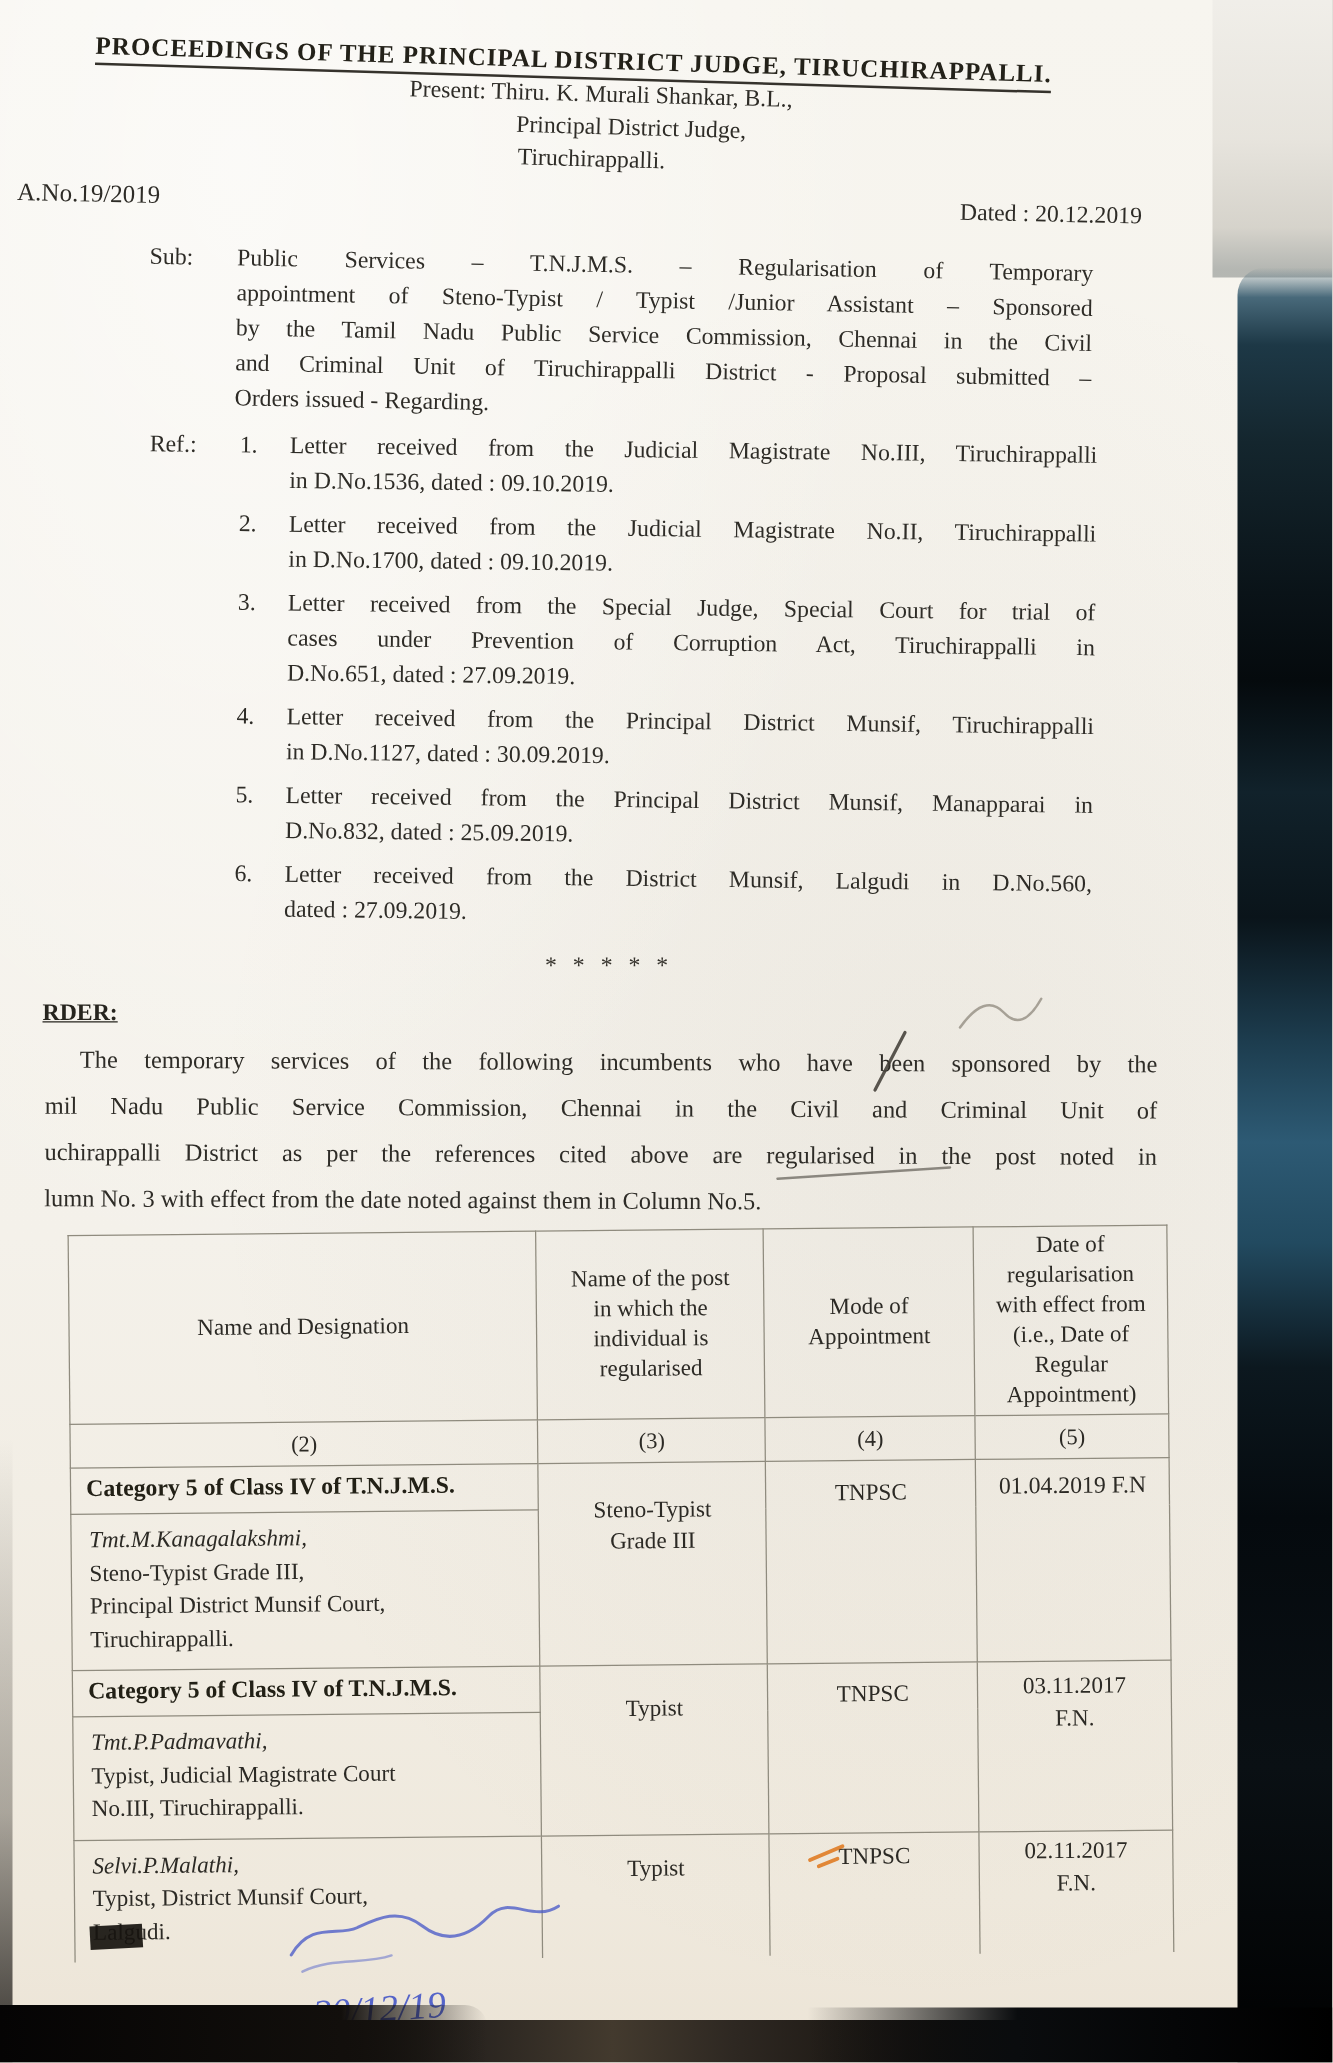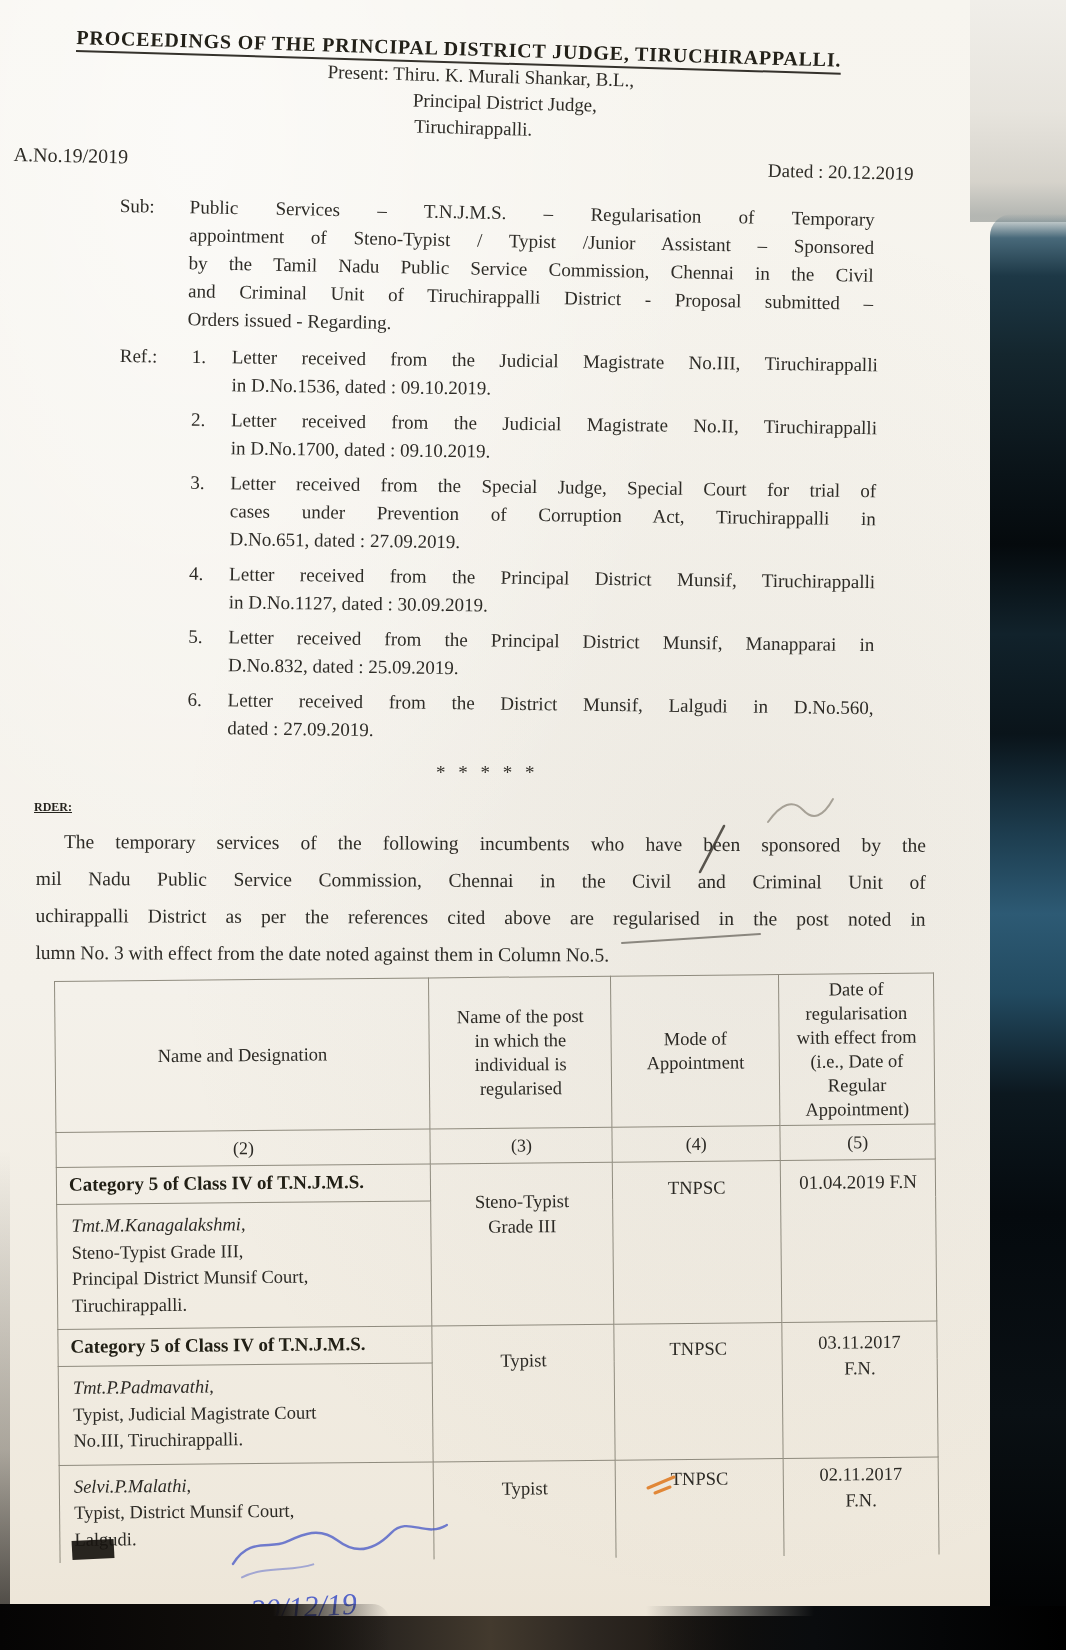--- a/index.html
+++ b/index.html
@@ -34,21 +34,21 @@
   .ref{display:flex;margin:10px 0 0 120px;font-size:19px;line-height:28px;transform:rotate(.7deg);transform-origin:0 0;}
   .ref .label{width:72px;flex:none;}
   .ref .items{width:686px;}
   .ref .item{display:flex;margin-bottom:7px;}
   .ref .num{width:40px;flex:none;}
   .ref .lines{width:646px;}
 
   .separator{margin:14px 0 0 436px;font-size:19px;letter-spacing:4px;color:#35322c;}
 
   
-  .order-heading{margin:16px 0 0 34px;font-size:12px;font-weight:bold;text-decoration:underline;color:#26241e;}
+  .order-heading{margin:16px 0 0 34px;font-size:19px;font-weight:bold;text-decoration:underline;color:#26241e;}
   .order-para{margin:8px 0 0 36px;width:890px;font-size:19.5px;line-height:37px;transform:rotate(.25deg);transform-origin:0 0;}
   .order-para .indent{padding-left:28px;}
 
   
   .table-wrap{margin:10px 0 0 54px;transform:rotate(-.55deg);transform-origin:0 0;}
   table{border-collapse:collapse;width:880px;font-size:18.5px;color:#2c2a25;}
   td{border:1px solid #8f8b7e;vertical-align:top;padding:0;}
   .pre{white-space:pre-line;}
   .hrow td{height:146px;vertical-align:middle;text-align:center;line-height:24px;padding:2px 8px;}
   .numrow td{height:34px;text-align:center;vertical-align:middle;font-size:18px;}

